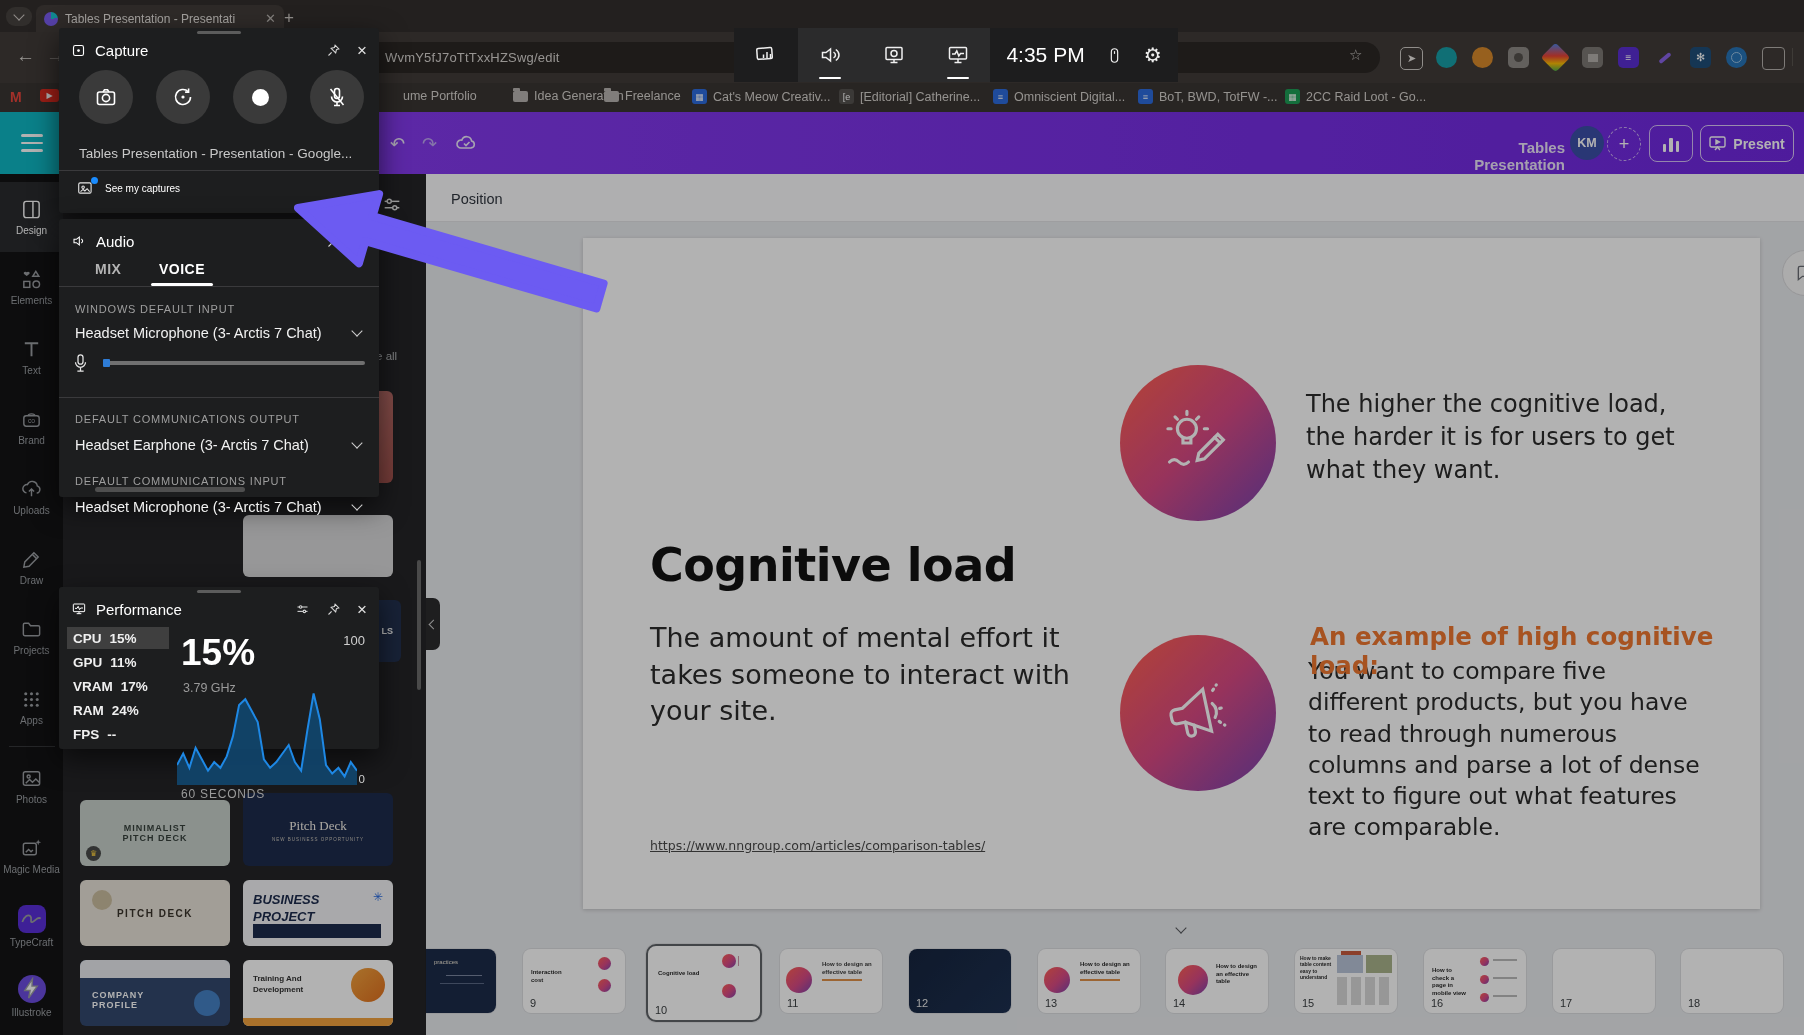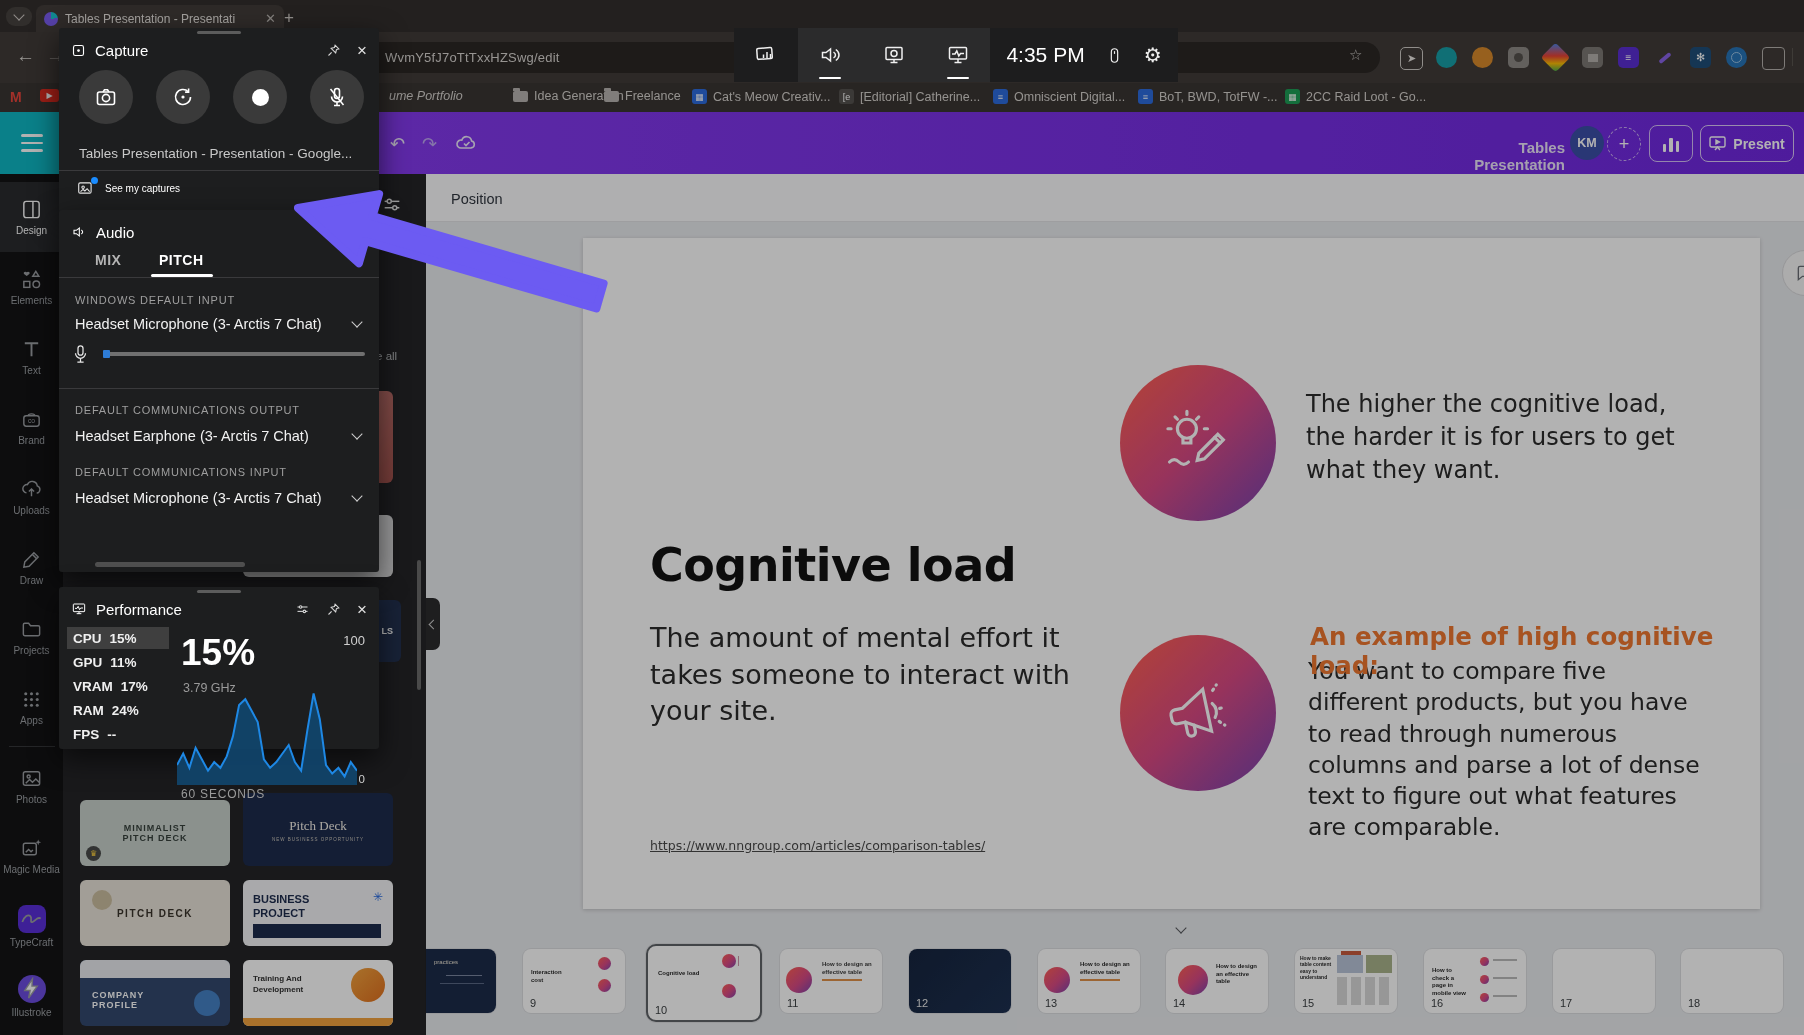--- a/index.html
+++ b/index.html
@@ -125,21 +125,21 @@
   <div class="a ext" style="left:1762px;border:1.5px solid #b5b1ad;border-radius:4px;"></div>
   <div class="a extdiv"></div>
 
   <div class="a bookmarks"></div>
   <div class="a bm" style="left:10px;">
       <span style="color:#e8453c;font-weight:bold;font-size:14px;">M</span>
     </div>
   <div class="a bm" style="left:40px;">
       <span style="width:19px;height:13px;background:#e02b20;border-radius:3px;display:flex;align-items:center;justify-content:center;color:#fff;font-size:8px;">▶</span>
     </div>
-  <div class="a bm" style="left:389px;font-style:italic;">
+  <div class="a bm" style="left:403px;">
       <span>ume Portfolio</span>
     </div>
   <div class="a bm" style="left:513px;">
       <span class="folder"></span>
       <span>Idea Generation</span>
     </div>
   <div class="a bm" style="left:604px;">
       <span class="folder"></span>
       <span>Freelance</span>
     </div>
@@ -317,21 +317,21 @@
     </div>
     <div class="pthumb" style="left:180px;top:619px;width:150px;height:73px;background:#1d2b4d;display:flex;flex-direction:column;align-items:center;justify-content:center;gap:3px;">
       <span style="font-family:'Liberation Serif',serif;font-size:13px;color:#f5f1e8;">Pitch Deck</span>
       <span style="font-size:4.5px;letter-spacing:1px;color:#c9c4b8;">NEW BUSINESS OPPORTUNITY</span>
     </div>
     <div class="pthumb" style="left:17px;top:706px;width:150px;height:66px;background:#e9e3d8;display:flex;align-items:center;justify-content:center;">
       <span style="position:absolute;left:12px;top:10px;width:20px;height:20px;border-radius:50%;background:#cbbd9f;"></span>
       <span style="font-size:10px;font-weight:bold;color:#3a342c;letter-spacing:1.5px;">PITCH DECK</span>
     </div>
     <div class="pthumb" style="left:180px;top:706px;width:150px;height:66px;background:#f2f3f5;">
-      <span style="position:absolute;left:10px;top:12px;font-size:11px;font-weight:bold;color:#1d2b4d;width:70px;line-height:1.3;">BUSINESS PROJECT</span>
+      <span style="position:absolute;left:10px;top:12px;font-size:13px;font-weight:bold;color:#1d2b4d;width:70px;line-height:1.3;font-style:italic;">BUSINESS PROJECT</span>
       <span style="position:absolute;right:10px;top:10px;color:#2d6cdf;font-size:12px;">✳</span>
       <span style="position:absolute;left:10px;bottom:8px;width:128px;height:14px;background:#1d2b4d;"></span>
     </div>
     <div class="pthumb" style="left:17px;top:786px;width:150px;height:66px;background:#33486e;">
       <span style="position:absolute;left:0;top:0;width:150px;height:18px;background:#e8eaee;"></span>
       <span style="position:absolute;left:12px;bottom:16px;font-size:9px;font-weight:bold;color:#fff;letter-spacing:1px;width:90px;">COMPANY PROFILE</span>
       <span style="position:absolute;right:10px;bottom:10px;width:26px;height:26px;border-radius:50%;background:#4a90d9;opacity:.8;"></span>
     </div>
     <div class="pthumb" style="left:180px;top:786px;width:150px;height:66px;background:#ffffff;">
       <span style="position:absolute;right:8px;top:8px;width:34px;height:34px;border-radius:50%;background:linear-gradient(135deg,#f2a33e,#e0701f);"></span>
@@ -547,37 +547,37 @@
             <rect x="2" y="4" width="17" height="14" rx="2"></rect>
             <circle cx="8" cy="10" r="1.7"></circle>
             <path d="M4.5 16l3.5-3 2.5 2 3-3 3.5 4"></path>
           </svg>
         <span style="position:absolute;right:-3px;top:-3px;width:7px;height:7px;border-radius:50%;background:#1a8cff;"></span>
       </span>
       <span style="font-size:10px;color:#ffffff;">See my captures</span>
     </div>
   </div>
 
-  <div class="gbw" style="left:59px;top:210px;width:320px;height:362px;">
+  <div class="gbw" style="left:59px;top:219px;width:320px;height:278px;">
     <div class="gbw-h">
       <svg width="16" height="16" viewBox="0 0 24 24" fill="none" stroke="#fff" stroke-width="1.6">
           <path d="M4.5 9.5v5h3.5l4.5 3.5v-12L8 9.5H4.5z"></path>
           <path d="M15.5 9c1.2.8 2 1.8 2 3s-.8 2.2-2 3"></path>
         </svg>
       <span class="gbw-title">Audio</span>
       <span class="hicons">
         <svg viewBox="0 0 24 24">
             <path d="M14.5 3.5l6 6-3.8 1-1.2 5.3-7.3-7.3 5.3-1.2z"></path>
             <line x1="9" y1="15" x2="4" y2="20"></line>
           </svg>
         <span class="xbtn">×</span>
       </span>
     </div>
     <div style="position:absolute;left:36px;top:42px;font-size:14px;font-weight:bold;color:#b4b4b4;letter-spacing:.5px;">MIX</div>
-    <div style="position:absolute;left:100px;top:42px;font-size:14px;font-weight:bold;color:#fff;letter-spacing:.5px;">PITCH</div>
+    <div style="position:absolute;left:100px;top:42px;font-size:14px;font-weight:bold;color:#fff;letter-spacing:.5px;">VOICE</div>
     <div style="position:absolute;left:92px;top:64px;width:62px;height:3px;background:#fff;border-radius:2px;"></div>
     <div class="gb-divider" style="top:67px;"></div>
 
     <div class="gb-label" style="left:16px;top:84px;">WINDOWS DEFAULT INPUT</div>
     <div class="gb-dd" style="left:16px;top:106px;">Headset Microphone (3- Arctis 7 Chat)</div>
     <span class="chev" style="position:absolute;right:18px;top:108px;"></span>
     <div style="position:absolute;left:14px;top:134px;">
       <svg width="15" height="21" viewBox="0 0 24 32" fill="none" stroke="#e8e8e8" stroke-width="2">
           <rect x="8" y="2" width="8" height="15" rx="4"></rect>
           <path d="M4 14a8 8 0 0 0 16 0M12 22v6M7 28h10"></path>

